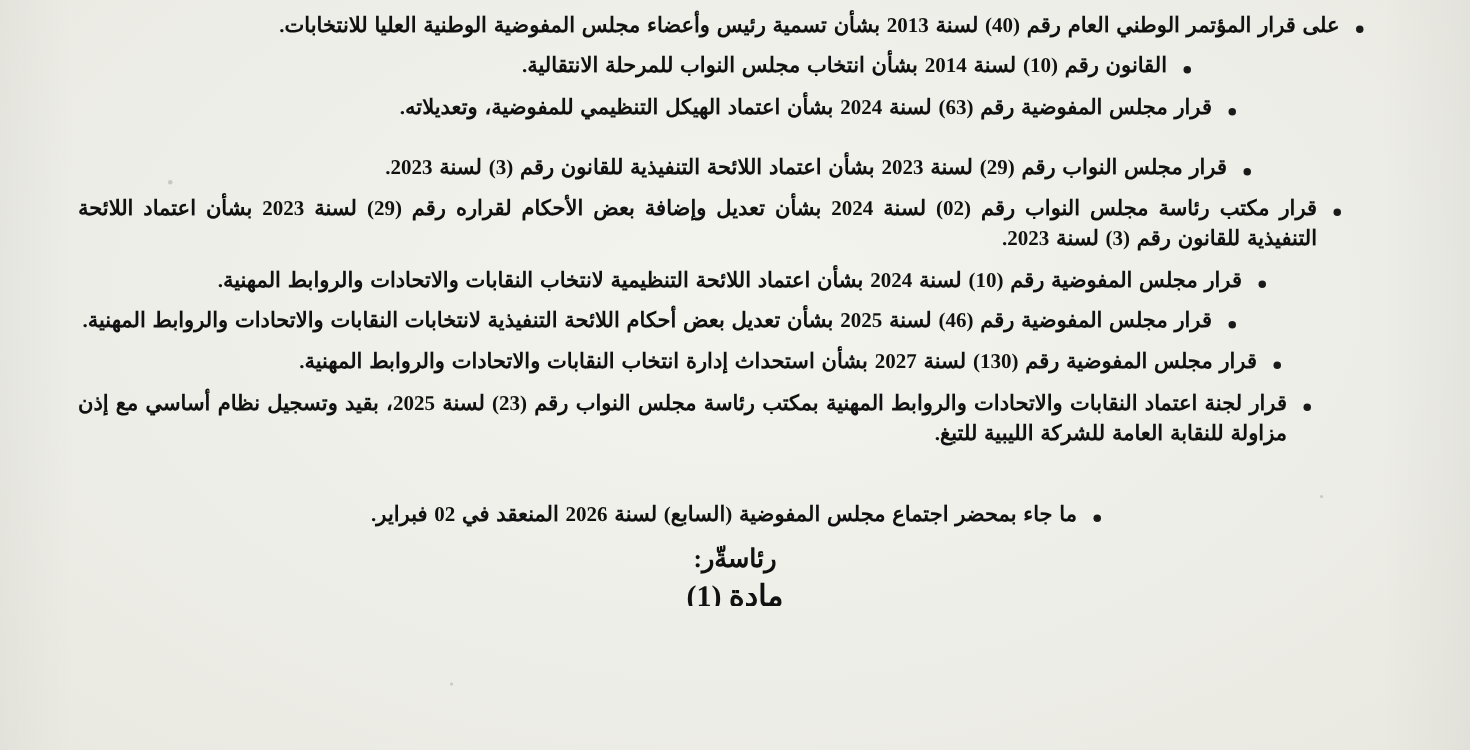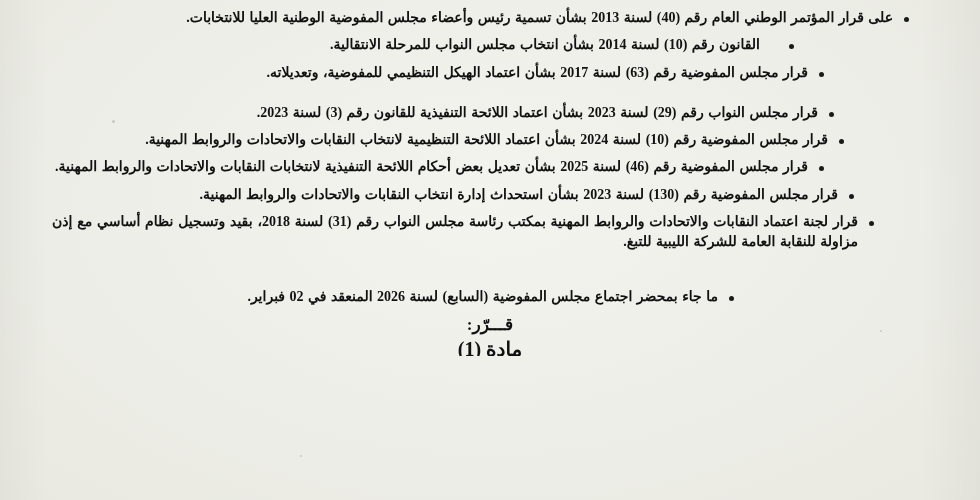--- a/index.html
+++ b/index.html
@@ -83,21 +83,21 @@
     word-spacing: 1px;
   }
 
   
   li.clause.single .clause-text {
     text-align: right;
   }
 
   
   li.i0  { padding-right: 15px; }
-  li.i1  { padding-right: 130px; gap: 18px; }
+  li.i1  { padding-right: 130px; }
   li.i2  { padding-right: 100px; }
   li.i3  { padding-right: 148px; }
   li.i4  { padding-right: 90px; margin-top: 20px; }
   li.i5  { padding-right: 30px; }
   li.i6  { padding-right: 80px; justify-content: space-between; }
   li.i7  { padding-right: 100px; justify-content: center; }
   li.i8  { padding-right: 70px; }
   li.i9  { padding-right: 50px; }
   li.i10 { padding-right: 190px; margin-top: 34px; }
 
@@ -153,61 +153,67 @@
     <li class="clause i1 single">
       <span class="bullet-dot">
           <i></i>
         </span>
       <span class="clause-text">القانون رقم (10) لسنة 2014 بشأن انتخاب مجلس النواب للمرحلة الانتقالية.</span>
     </li>
     <li class="clause i2 single">
       <span class="bullet-dot">
           <i></i>
         </span>
-      <span class="clause-text">قرار مجلس المفوضية رقم (63) لسنة 2017 بشأن اعتماد الهيكل التنظيمي للمفوضية، وتعديلاته.</span>
+      <span class="clause-text">قرار مجلس المفوضية رقم (63) لسنة 2024 بشأن اعتماد الهيكل التنظيمي للمفوضية، وتعديلاته.</span>
     </li>
     <li class="clause i4 single">
       <span class="bullet-dot">
           <i></i>
         </span>
       <span class="clause-text">قرار مجلس النواب رقم (29) لسنة 2023 بشأن اعتماد اللائحة التنفيذية للقانون رقم (3) لسنة 2023.</span>
     </li>
+    <li class="clause i5">
+      <span class="bullet-dot">
+          <i></i>
+        </span>
+      <span class="clause-text">قرار مكتب رئاسة مجلس النواب رقم (02) لسنة 2024 بشأن تعديل وإضافة بعض الأحكام لقراره رقم (29) لسنة 2023 بشأن اعتماد اللائحة التنفيذية للقانون رقم (3) لسنة 2023.</span>
+    </li>
     <li class="clause i6 single">
       <span class="bullet-dot">
           <i></i>
         </span>
       <span class="clause-text">قرار مجلس المفوضية رقم (10) لسنة 2024 بشأن اعتماد اللائحة التنظيمية لانتخاب النقابات والاتحادات والروابط المهنية.</span>
     </li>
     <li class="clause i7">
       <span class="bullet-dot">
           <i></i>
         </span>
       <span class="clause-text">قرار مجلس المفوضية رقم (46) لسنة 2025 بشأن تعديل بعض أحكام اللائحة التنفيذية لانتخابات النقابات والاتحادات والروابط المهنية.</span>
     </li>
     <li class="clause i8 single">
       <span class="bullet-dot">
           <i></i>
         </span>
-      <span class="clause-text">قرار مجلس المفوضية رقم (130) لسنة 2023 بشأن استحداث إدارة انتخاب النقابات والاتحادات والروابط المهنية.</span>
+      <span class="clause-text">قرار مجلس المفوضية رقم (130) لسنة 2027 بشأن استحداث إدارة انتخاب النقابات والاتحادات والروابط المهنية.</span>
     </li>
     <li class="clause i9">
       <span class="bullet-dot">
           <i></i>
         </span>
-      <span class="clause-text">قرار لجنة اعتماد النقابات والاتحادات والروابط المهنية بمكتب رئاسة مجلس النواب رقم (31) لسنة 2018، بقيد وتسجيل نظام أساسي مع إذن مزاولة للنقابة العامة للشركة الليبية للتبغ.</span>
+      <span class="clause-text">قرار لجنة اعتماد النقابات والاتحادات والروابط المهنية بمكتب رئاسة مجلس النواب رقم (23) لسنة 2025، بقيد وتسجيل نظام أساسي مع إذن مزاولة للنقابة العامة للشركة الليبية للتبغ.</span>
     </li>
     <li class="clause i10 single">
       <span class="bullet-dot">
           <i></i>
         </span>
       <span class="clause-text">ما جاء بمحضر اجتماع مجلس المفوضية (السابع) لسنة 2026 المنعقد في 02 فبراير.</span>
     </li>
   </ul>
 
-  <div class="decision-word">قـــرّر:</div>
+  <div class="decision-word">رئاسةّر:</div>
   <div class="article-line">
     <span>مادة (1)</span>
   </div>
 
   <div class="speck" style="left:112px; top:120px; width:3px; height:3px;"></div>
   <div class="speck" style="left:880px; top:330px; width:2px; height:2px;"></div>
   <div class="speck" style="left:300px; top:455px; width:2px; height:2px;"></div>
 </div>
 
 </body></html>

